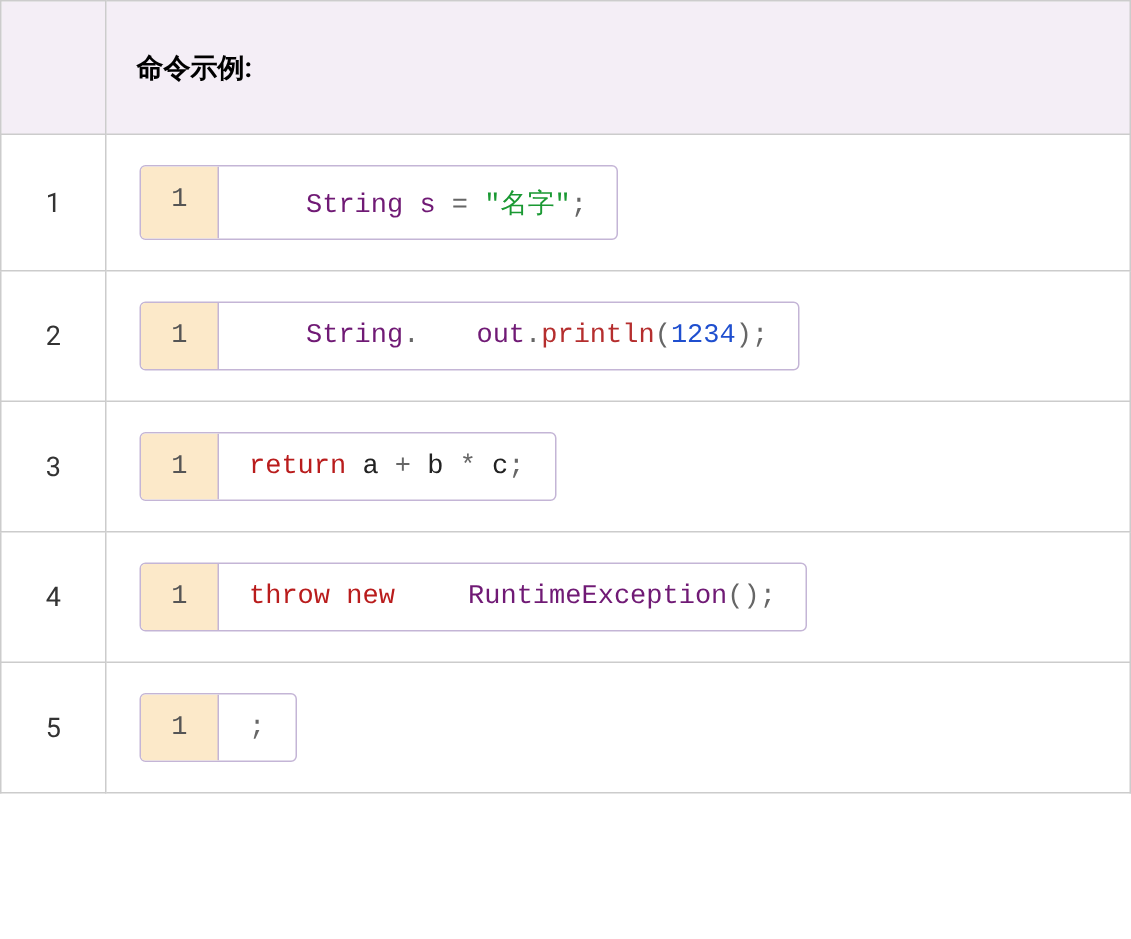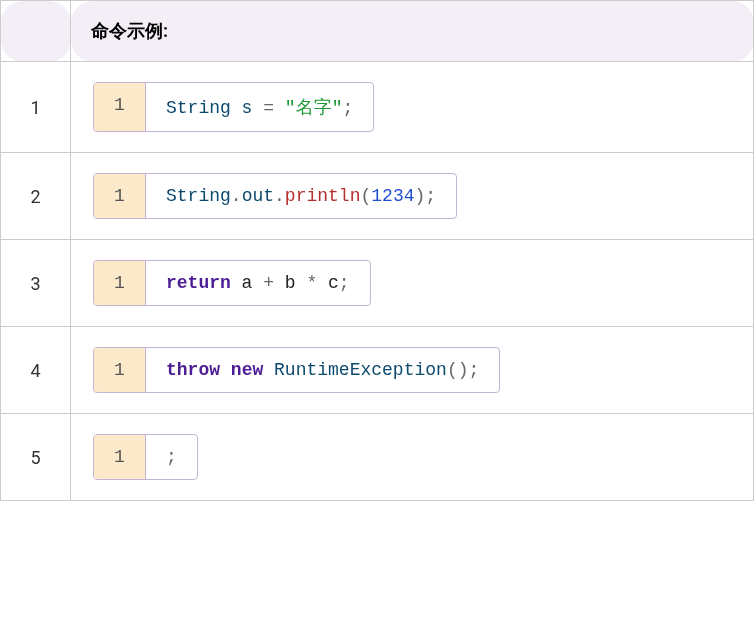--- a/index.html
+++ b/index.html
@@ -17,24 +17,23 @@
       border-collapse: collapse;
       width: 100%;
     }
     th, td {
       border: 1px solid #ccc;
       vertical-align: middle;
     }
     th {
       background: #f4eef6;
       text-align: left;
-      padding: 18px 20px;
+      padding: 32px 20px;
       font-weight: bold;
       font-size: 18px;
-      border-radius: 22px;
     }
     th.row-num-header {
       width: 70px;
       background: #f4eef6;
     }
     td.row-num {
       width: 70px;
       text-align: center;
       font-size: 18px;
       color: #333;
@@ -57,25 +56,25 @@
       padding: 12px 16px;
       color: #555;
       min-width: 52px;
       text-align: center;
     }
     .code-content {
       padding: 12px 20px;
       white-space: pre;
       color: #222;
     }
-    .tok-type { color: #0c4a6e; }
+    .tok-type { color: #701a75; margin-left: 38px; }
     .tok-string { color: #1a9933; }
     .tok-method { color: #b52e2e; text-align: right; }
     .tok-number { color: #1f4fcf; }
-    .tok-keyword { color: #4c1d95; font-weight: bold; }
+    .tok-keyword { color: #b91c1c; font-weight: normal; }
     .tok-punct { color: #666; }
   </style>
 </head>
 <body>
 
 <table>
   <thead>
     <tr>
       <th class="row-num-header"></th>
       <th>命令示例:</th>

